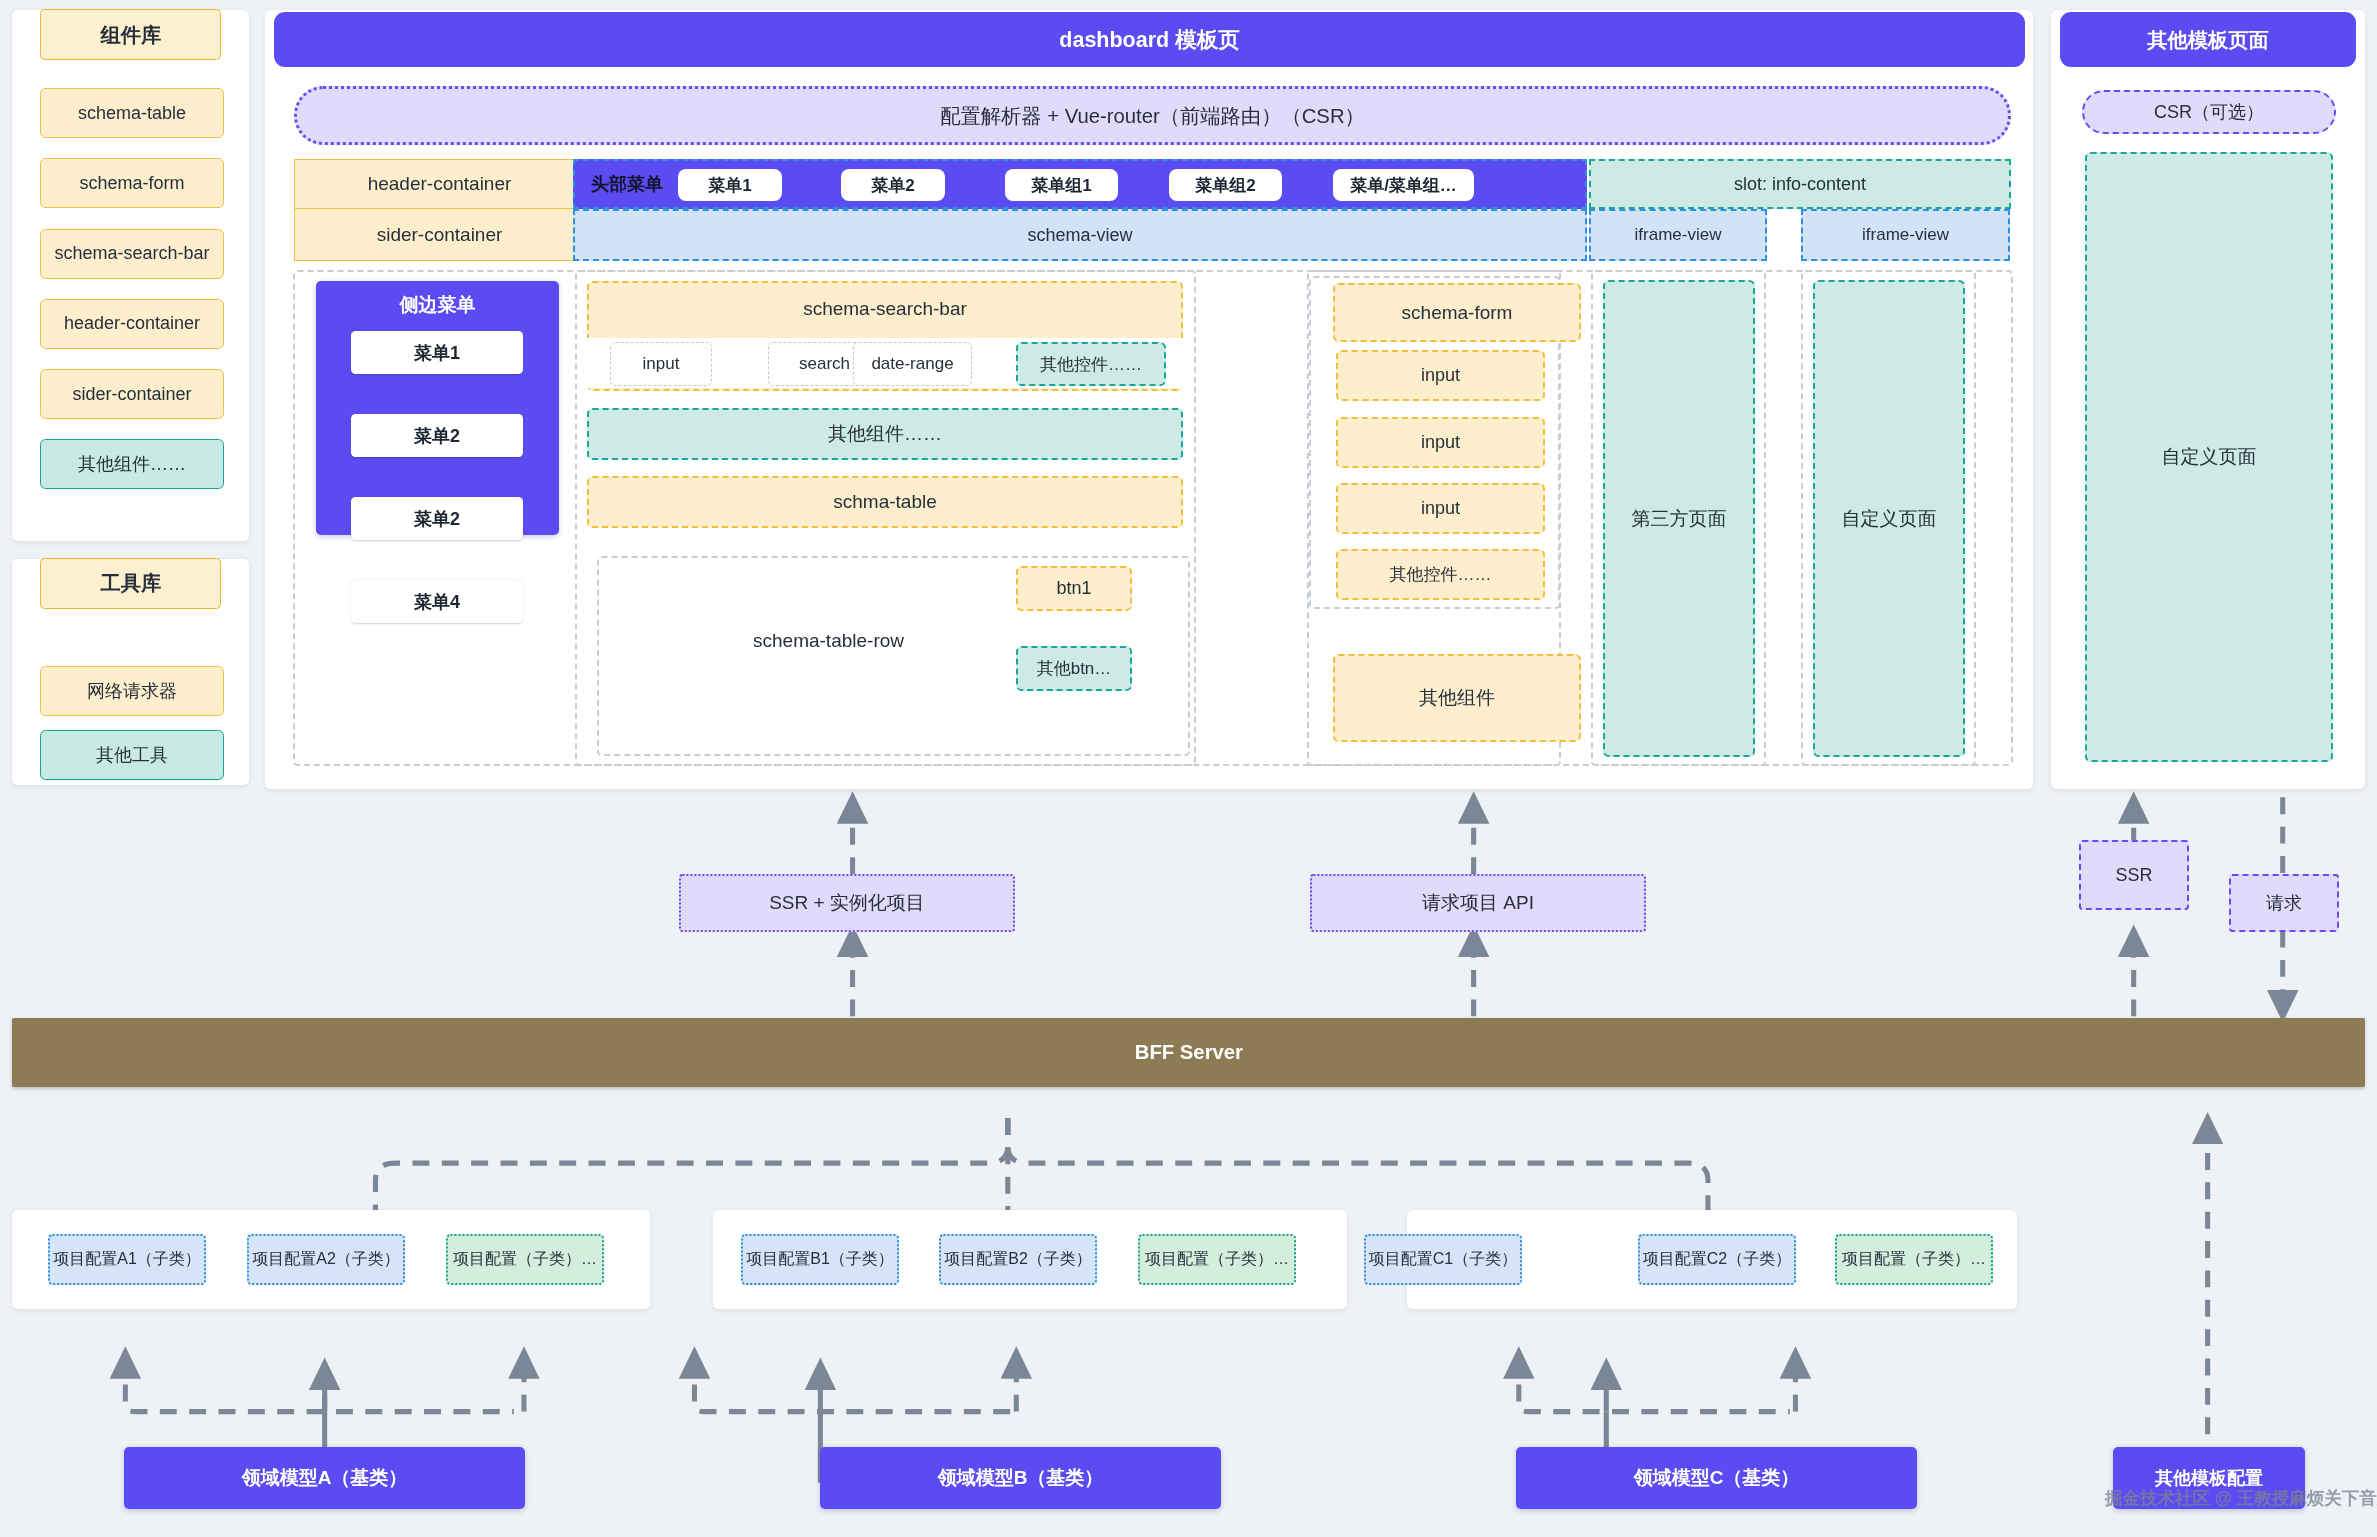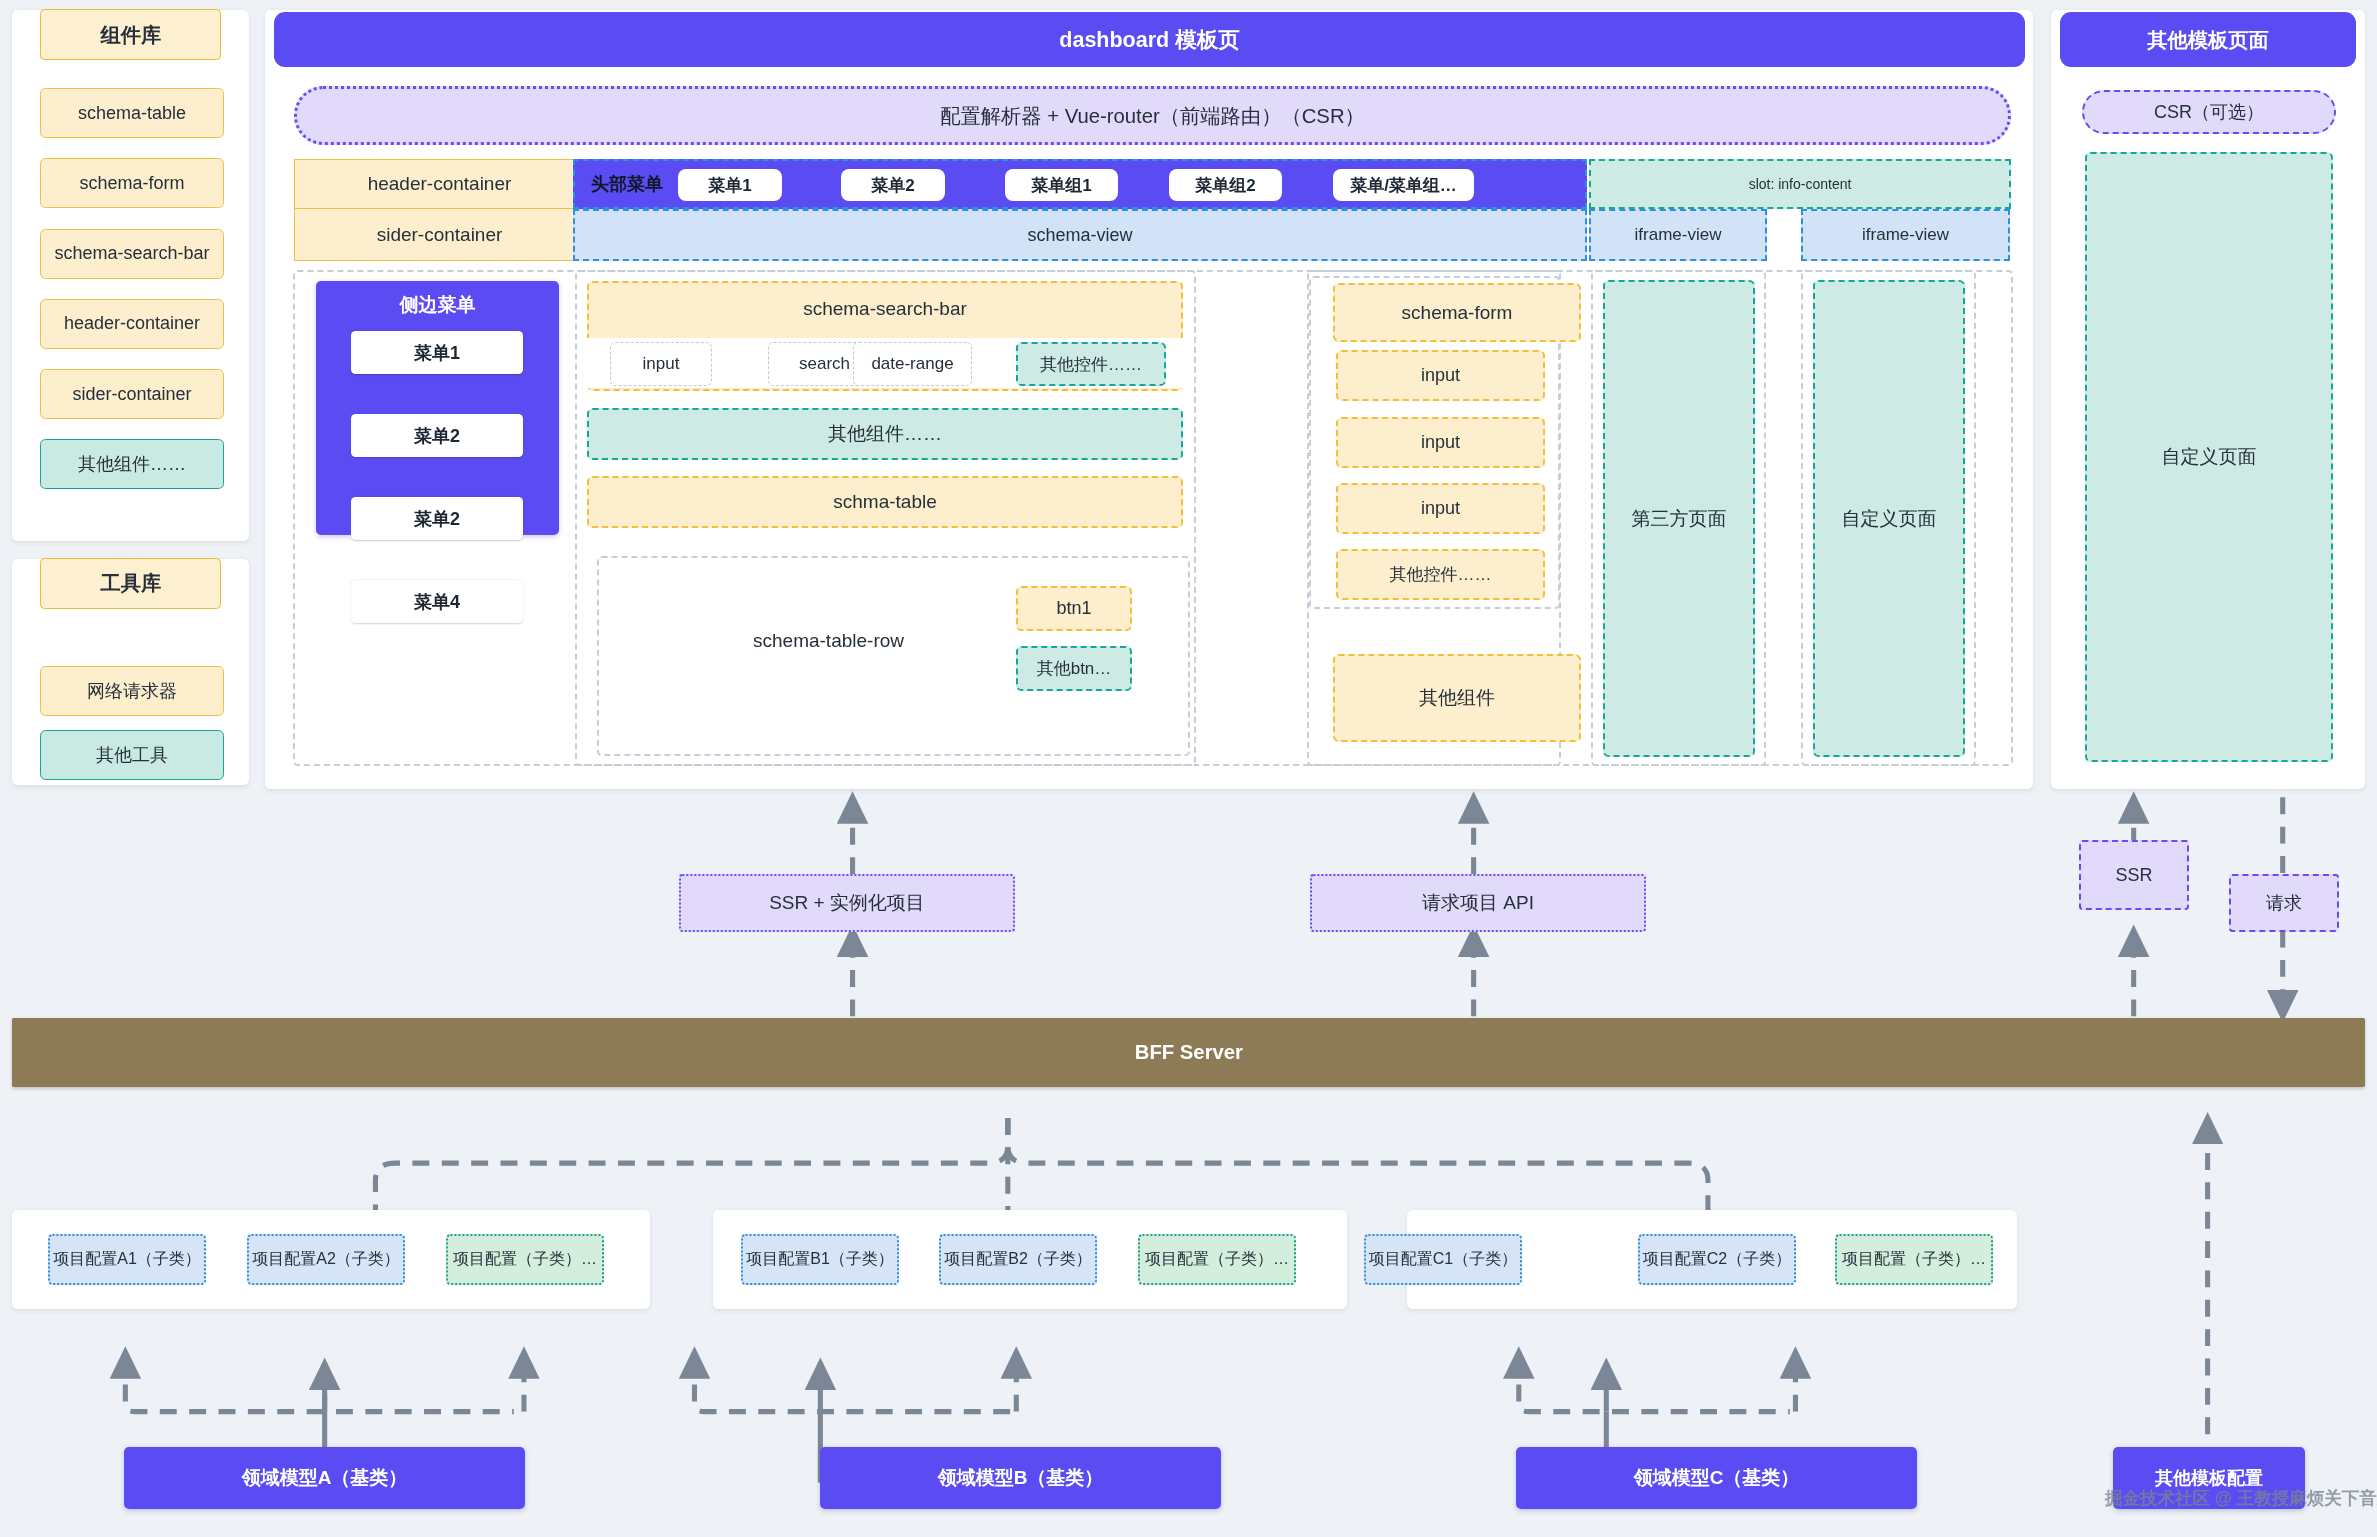--- a/index.html
+++ b/index.html
@@ -138,21 +138,21 @@
 <div class="abs ctr y-box" style="left:294px;top:209px;width:291px;height:52px;font-size:19px;border-radius:0;border-top:none;">sider-container</div>
 
 <div class="abs hdr-menu" style="left:573px;top:159px;width:1014px;height:50px;"></div>
 <div class="abs ctr" style="left:582px;top:159px;width:90px;height:50px;color:#0f172a;font-size:18px;font-weight:700;">头部菜单</div>
 <div class="abs ctr menu-pill" style="left:678px;top:169px;width:104px;height:32px;font-size:17px;">菜单1</div>
 <div class="abs ctr menu-pill" style="left:841px;top:169px;width:104px;height:32px;font-size:17px;">菜单2</div>
 <div class="abs ctr menu-pill" style="left:1005px;top:169px;width:113px;height:32px;font-size:17px;text-align:center;">菜单组1</div>
 <div class="abs ctr menu-pill" style="left:1169px;top:169px;width:113px;height:32px;font-size:17px;">菜单组2</div>
 <div class="abs ctr menu-pill" style="left:1333px;top:169px;width:141px;height:32px;font-size:17px;">菜单/菜单组…</div>
 
-<div class="abs ctr info-slot" style="left:1589px;top:159px;width:422px;height:50px;font-size:14px;">slot: info-content</div>
+<div class="abs ctr info-slot" style="left:1589px;top:159px;width:422px;height:50px;font-size:18px;">slot: info-content</div>
 
 <div class="abs ctr schema-view" style="left:573px;top:209px;width:1014px;height:52px;font-size:18px;">schema-view</div>
 <div class="abs ctr iframe-box" style="left:1589px;top:209px;width:178px;height:52px;font-size:17px;">iframe-view</div>
 <div class="abs ctr iframe-box" style="left:1801px;top:209px;width:209px;height:52px;font-size:17px;">iframe-view</div>
 
 <div class="abs" style="left:293px;top:270px;width:1720px;height:496px;border:2.3px dashed #c8ced6;border-radius:4.5px;"></div>
 
 <div class="abs purple-solid" style="left:316px;top:281px;width:243px;height:254px;">
   <div class="abs ctr" style="left:0;top:9px;width:243px;height:30.5px;font-size:19px;">侧边菜单</div>
   <div class="abs ctr menu-card" style="left:35px;top:50px;width:172px;height:43px;font-size:18px;">菜单1</div>
@@ -170,21 +170,21 @@
 <div class="abs ctr g-dash" style="left:726px;top:342px;width:113px;height:44px;font-size:17px;margin-left:42px;">search</div>
 <div class="abs ctr g-dash" style="left:853px;top:342px;width:119px;height:44px;font-size:17px;">date-range</div>
 <div class="abs ctr t-dash" style="left:1016px;top:342px;width:150px;height:44px;font-size:17px;">其他控件……</div>
 
 <div class="abs ctr t-dash" style="left:587px;top:408px;width:596px;height:52px;font-size:19px;">其他组件……</div>
 
 <div class="abs ctr y-dash" style="left:587px;top:476px;width:596px;height:52px;font-size:19px;">schma-table</div>
 
 <div class="abs" style="left:597px;top:556px;width:593px;height:200px;border:2.3px dashed #c8ced6;border-radius:4.5px;background:#fff;"></div>
 <div class="abs ctr" style="left:597px;top:624px;width:463px;height:34px;font-size:19px;">schema-table-row</div>
-<div class="abs ctr y-dash" style="left:1016px;top:586px;width:116px;height:45px;font-size:18px;">btn1</div>
+<div class="abs ctr y-dash" style="left:1016px;top:566px;width:116px;height:45px;font-size:18px;">btn1</div>
 <div class="abs ctr t-dash" style="left:1016px;top:646px;width:116px;height:45px;font-size:17px;">其他btn…</div>
 
 <div class="abs" style="left:1307px;top:270px;width:254px;height:496px;border:2.3px dashed #c8ced6;border-radius:4.5px;"></div>
 <div class="abs" style="left:1309px;top:276px;width:251px;height:333px;border:2.3px dashed #c8ced6;border-radius:4.5px;"></div>
 
 <div class="abs ctr y-dash" style="left:1333px;top:283px;width:248px;height:59px;font-size:19px;">schema-form</div>
 <div class="abs ctr y-dash" style="left:1336px;top:350px;width:209px;height:51px;font-size:18px;">input</div>
 <div class="abs ctr y-dash" style="left:1336px;top:417px;width:209px;height:51px;font-size:18px;">input</div>
 <div class="abs ctr y-dash" style="left:1336px;top:483px;width:209px;height:51px;font-size:18px;">input</div>
 <div class="abs ctr y-dash" style="left:1336px;top:549px;width:209px;height:51px;font-size:17px;">其他控件……</div>

